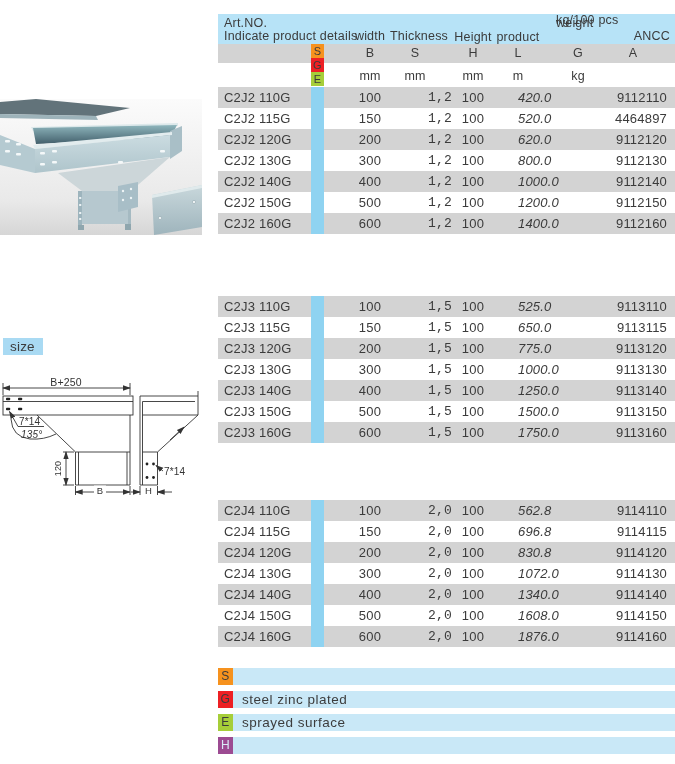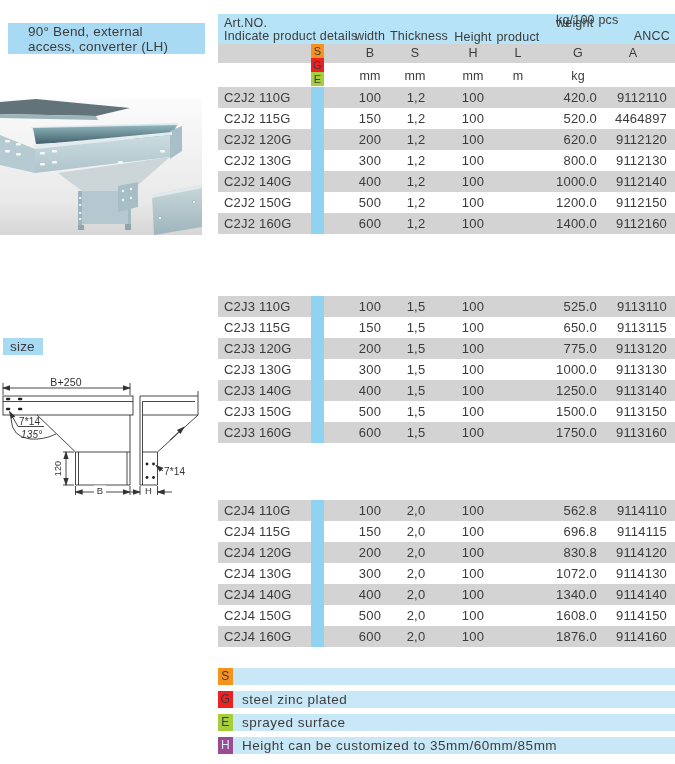--- a/index.html
+++ b/index.html
@@ -31,42 +31,38 @@
 
   
   .tbl{position:absolute;left:218px;width:457px;}
   #tbl0{top:87px;} #tbl1{top:296px;} #tbl2{top:500px;}
   .row{position:relative;height:21px;line-height:21px;font-size:13px;}
   .row.odd{background:#d3d3d3;}
   .strip{position:absolute;left:93px;top:0;width:13px;height:21px;background:#8fd3f1;}
   .cell{position:absolute;top:0;white-space:nowrap;}
   .c-name{left:6px;}
   .c-b{left:108px;width:88px;text-align:center;}
-  .c-s{left:173px;width:50px;text-align:center;}
+  .c-s{left:184px;width:50px;text-align:right;font-family:Liberation Mono, monospace;}
   .c-h{left:230px;width:50px;text-align:center;}
-  .c-g{left:300px;width:79px;text-align:right;}
+  .c-g{left:300px;width:79px;text-align:left;font-style:italic;}
   .c-a{left:389px;width:60px;text-align:right;}
 
   
   .legend{position:absolute;left:218px;top:668px;width:457px;}
   .lrow{position:relative;height:17px;margin-bottom:6px;background:#c9e8f7;
         line-height:17px;font-size:13.5px;letter-spacing:.5px;}
   .lsq{position:absolute;left:0;top:0;width:15px;height:17px;text-align:center;
        font-size:12px;line-height:17px;}
   .ltext{position:absolute;left:24px;top:0;white-space:nowrap;color:#3c3c3c;}
 </style>
 </head>
 <body>
 
 <div class="page">
 
-  <div class="title-box">
-    <span>90° Bend, external</span>
-    <span>access, converter (LH)</span>
-  </div>
 
   <div class="product">
     <svg width="202" height="136" viewBox="0 0 202 136">
       <defs>
         <linearGradient id="pbg" x1="0" y1="0" x2="0" y2="1">
           <stop offset="0" stop-color="#fbfbfb"></stop>
             <stop offset="0.75" stop-color="#e9e9e9"></stop>
             <stop offset="1" stop-color="#d6d6d6"></stop>
         </linearGradient>
         <linearGradient id="cav" x1="0" y1="0" x2="0" y2="1">
@@ -450,17 +446,16 @@
       <div class="lrow" style="background: rgb(201, 232, 247);">
         <span class="lsq" style="background: rgb(237, 32, 36); color: rgb(59, 59, 59);">G</span>
         <span class="ltext">steel zinc plated</span>
       </div>
       <div class="lrow" style="background: rgb(201, 232, 247);">
         <span class="lsq" style="background: rgb(166, 206, 57); color: rgb(59, 59, 59);">E</span>
         <span class="ltext">sprayed surface</span>
       </div>
       <div class="lrow" style="background: rgb(201, 232, 247);">
         <span class="lsq" style="background: rgb(156, 75, 146); color: rgb(217, 235, 247);">H</span>
-        <span class="ltext">Height can be customized to 35mm/60mm/85mm</span>
       </div>
     </div>
 
 </div>
 
 </body></html>

